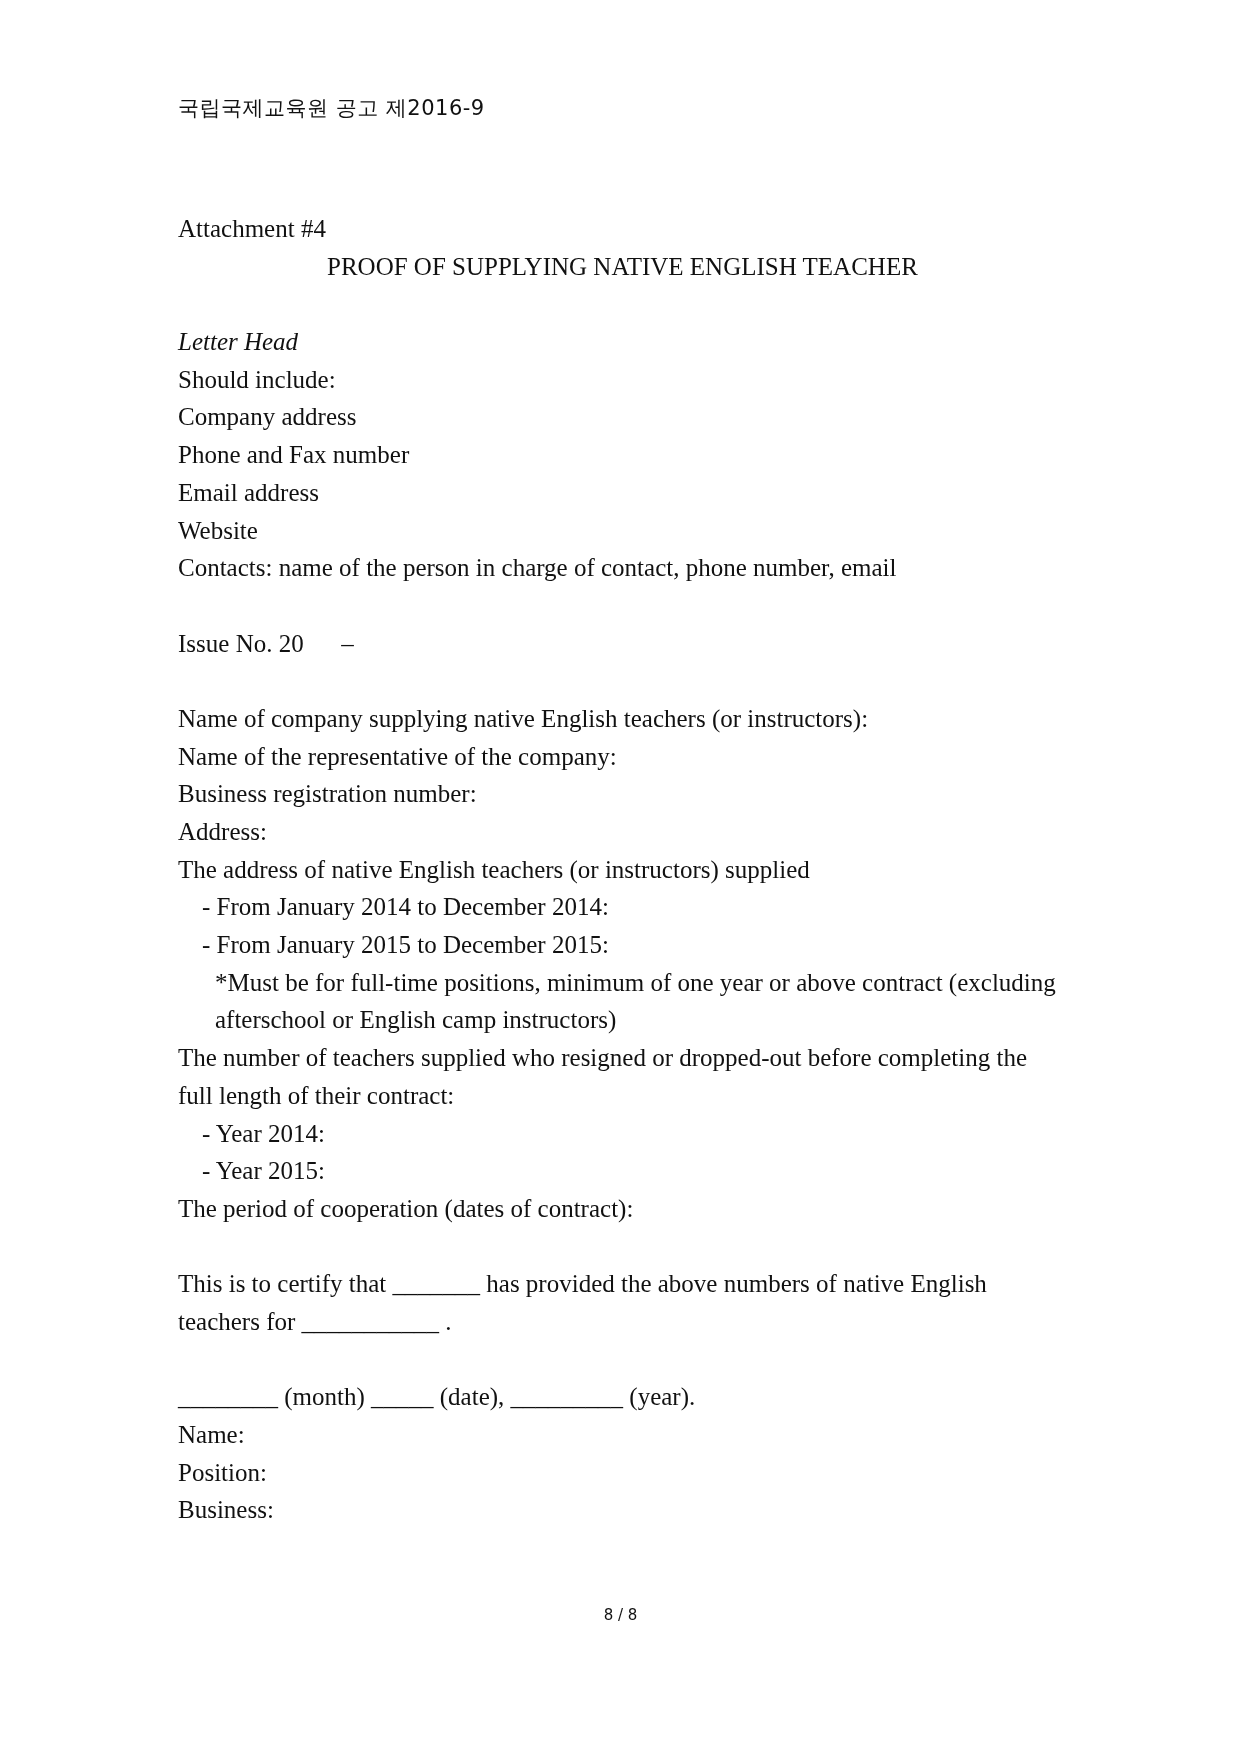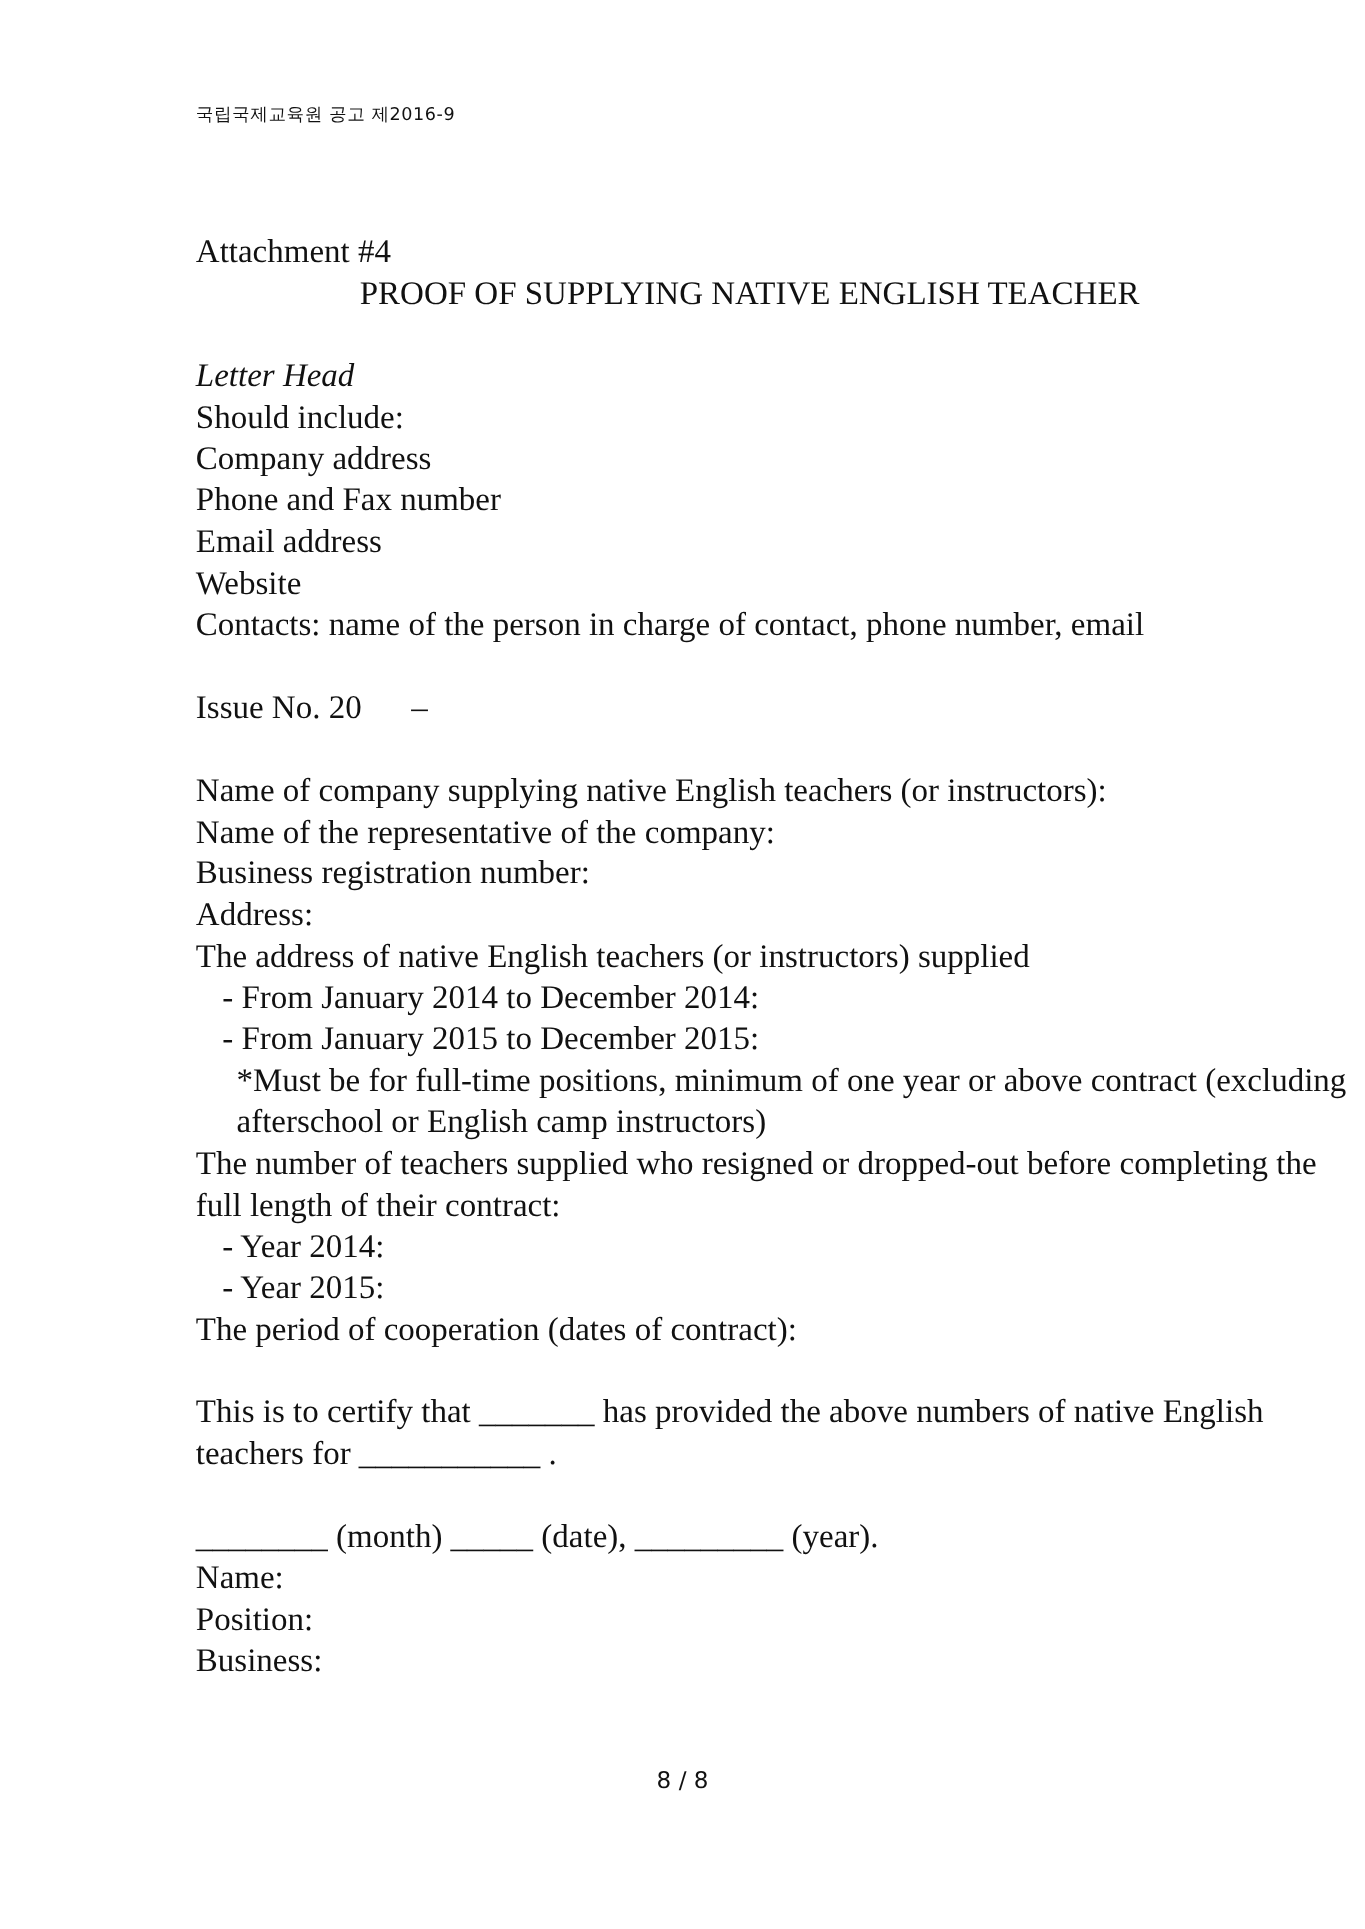--- a/index.html
+++ b/index.html
@@ -1,34 +1,34 @@
 <!DOCTYPE html>
 <html><head>
   <meta charset="utf-8">
   <style>
     html, body { margin: 0; padding: 0; background: #ffffff; }
     body { width: 1241px; height: 1754px; position: relative; overflow: hidden; color: #111; }
     .page { position: absolute; left: 0; top: 0; width: 1241px; height: 1754px; background: #fff; }
     .header-line {
       position: absolute; left: 178px; top: 94px;
-      font-family: "DejaVu Sans", sans-serif; font-size: 16px; letter-spacing: 0.5px; color: #111;
+      font-family: "DejaVu Sans", sans-serif; font-size: 21px; letter-spacing: 0.5px; color: #111;
     }
     .body-text {
       position: absolute; left: 178px; top: 210px; width: 900px;
-      font-family: "Liberation Serif", serif; font-size: 30px; line-height: 37.7px; color: #111;
+      font-family: "Liberation Serif", serif; font-size: 25px; line-height: 37.7px; color: #111;
     }
     .line { white-space: pre; height: 37.7px; }
     .blank { height: 37.7px; }
     .title { text-align: left; padding-left: 149px; }
     .italic { font-style: italic; }
     .indent1 { padding-left: 24px; }
     .indent2 { padding-left: 37px; }
     .page-number {
       position: absolute; left: 0; width: 1241px; top: 1606px; text-align: center;
-      font-family: "DejaVu Sans", sans-serif; font-size: 21px; color: #111;
+      font-family: "DejaVu Sans", sans-serif; font-size: 15px; color: #111;
     }
   </style>
 </head>
 <body>
 
 <div class="page">
 
   <div class="header-line">국립국제교육원  공고  제2016-9</div>
 
   <div class="body-text">

